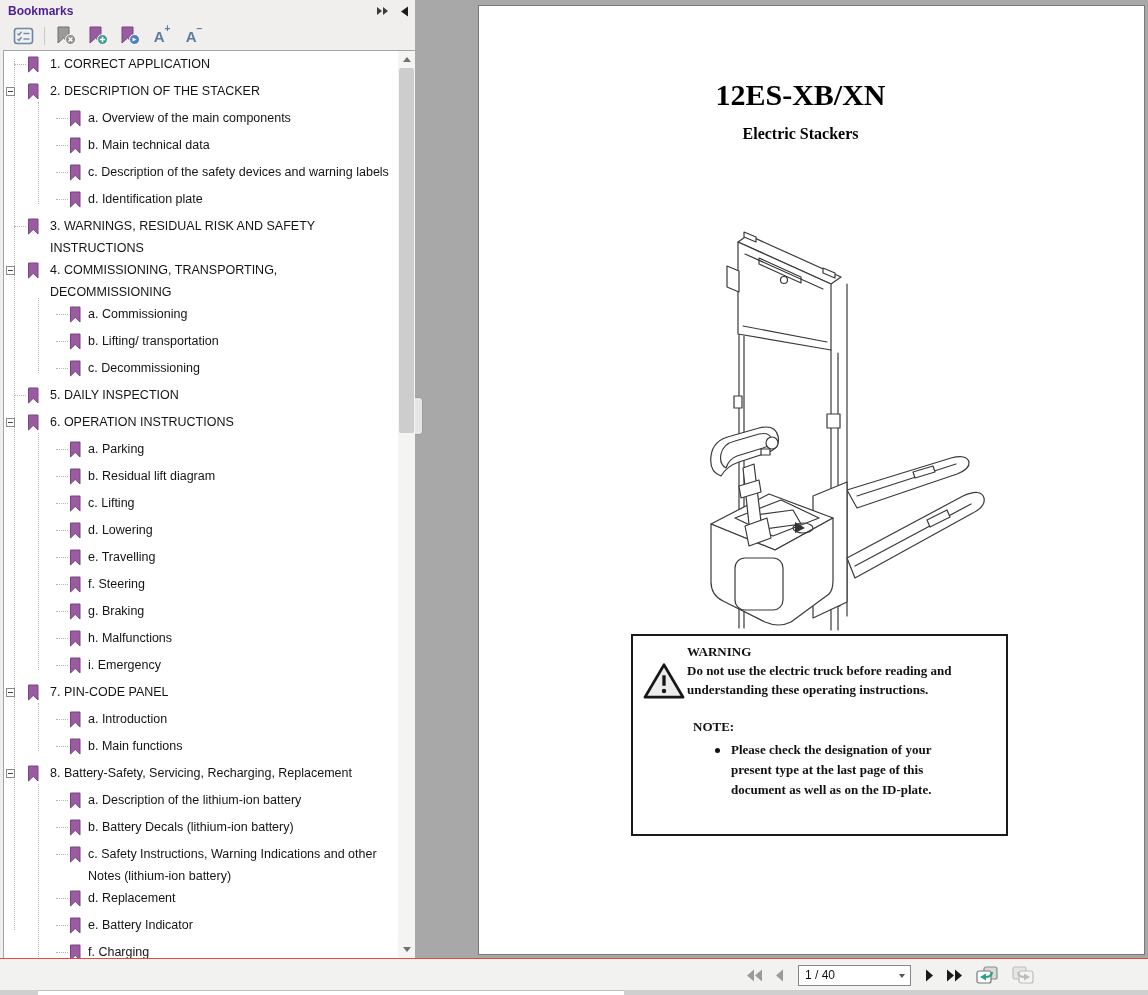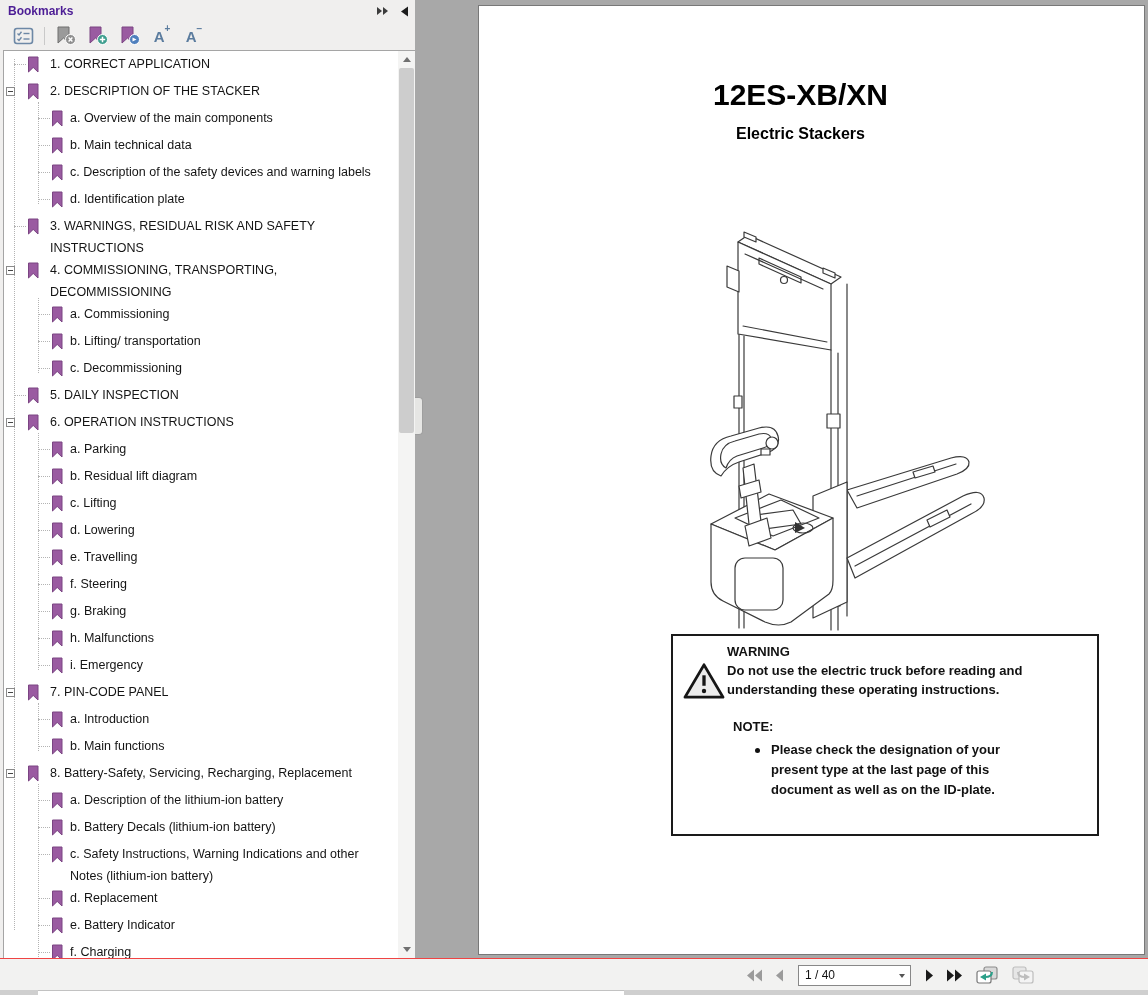--- a/index.html
+++ b/index.html
@@ -39,21 +39,21 @@
   }
   .tree-items { position:absolute; left:0; top:2px; right:17px; bottom:0; overflow:hidden; }
   .tree-rail { position:absolute; left:10px; top:8px; bottom:28px; width:0; border-left:1px dotted #b3b3b3; }
   .bm-group { position:relative; }
   .bm-children { position:relative; }
   .bm-children::before {
     content:""; position:absolute; left:34px; top:-5px; bottom:11px; width:0;
     border-left:1px dotted #b3b3b3;
   }
   .bm-row { position:relative; display:flex; align-items:flex-start; line-height:22px; font-size:12.5px; color:#141414; cursor:default; }
-  .bm-row.lvl1 { padding-left:24px; }
+  .bm-row.lvl1 { padding-left:42px; }
   .bm-gutter { flex:0 0 22px; display:flex; }
   .stub { width:12px; height:0; border-top:1px dotted #b3b3b3; margin:11px 0 0 10px; }
   .expander {
     width:9px; height:9px; margin:7px 0 0 2px; background:#fff;
     border:1px solid #8a8a8a; position:relative; flex:0 0 auto;
   }
   .expander .minus { position:absolute; left:1px; right:1px; top:3px; height:1px; background:#444; }
   .bm-iconwrap { flex:0 0 16px; margin-top:3px; }
   .lvl0 > .bm-iconwrap { margin-right:8px; }
   .lvl1 > .bm-iconwrap { margin-right:4px; }
@@ -72,31 +72,31 @@
 
   
   .doc-area { position:absolute; left:415px; top:0; width:733px; height:958px; background:var(--doc-bg,#a8a8a8); }
   .drag-handle {
     position:absolute; left:0; top:397px; width:8px; height:38px;
     background:#e6e6e4; border:1px solid #9e9e9e; border-left:none;
     border-radius:0 4px 4px 0;
   }
   .page {
     position:absolute; left:63px; top:5px; width:667px; height:950px;
-    background:#fff; border:1px solid #787878;
+    background:#fff; border:1px solid #787878;font-family:Liberation Serif, serif;
   }
   .doc-title1 { position:absolute; top:72px; left:0; right:22px; text-align:center; font-size:30px; font-weight:bold; color:#000; }
   .doc-title2 { position:absolute; top:119px; left:0; right:22px; text-align:center; font-size:16px; font-weight:bold; color:#000; }
   .doc-title3 { position:absolute; top:152px; left:0; right:22px; text-align:center; font-size:24px; color:#000; }
 
   .illu { position:absolute; left:172px; top:222px; width:340px; height:410px; }
 
   .warnbox {
-    position:absolute; left:152px; top:628px; width:428px; height:202px;
-    border:2px solid #1a1a1a; background:#fff;margin-left:40px;
+    position:absolute; left:152px; top:628px; width:377px; height:202px;
+    border:2px solid #1a1a1a; background:#fff;
   }
   .warn-tri { position:absolute; left:10px; top:26px; width:42px; height:38px; }
   .warn-heading { position:absolute; left:54px; top:8px; font-size:13px; font-weight:bold; color:#111; }
   .warn-body { position:absolute; left:54px; top:26px; width:296px; font-size:13px; font-weight:bold; line-height:18.5px; color:#111; }
   .warn-note { position:absolute; left:60px; top:83px; font-size:13px; font-weight:bold; color:#111; }
   .warn-bullets { position:absolute; left:78px; top:104px; width:256px; list-style:none; }
   .warn-bullets li { position:relative; padding-left:20px; font-size:13px; font-weight:bold; line-height:20px; color:#111; margin-bottom:1px; }
   .warn-bullets li::before { content:""; position:absolute; left:4px; top:8px; width:5px; height:5px; border-radius:50%; background:#111; }
 
   

